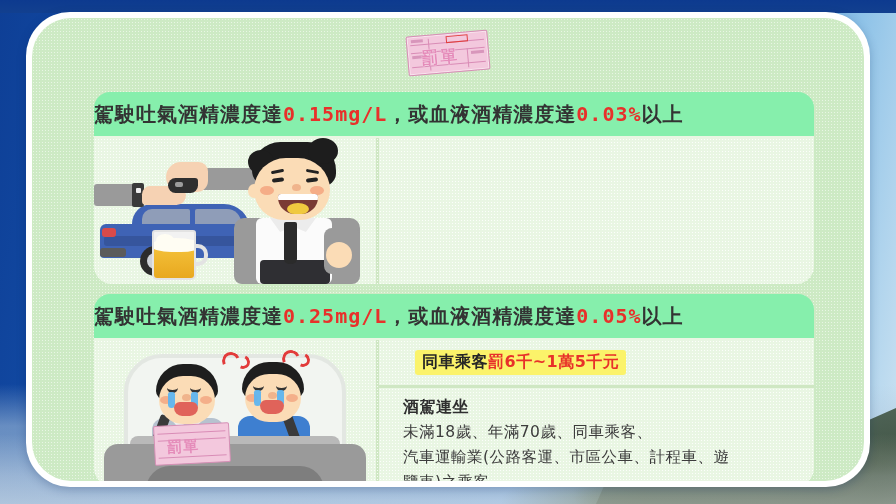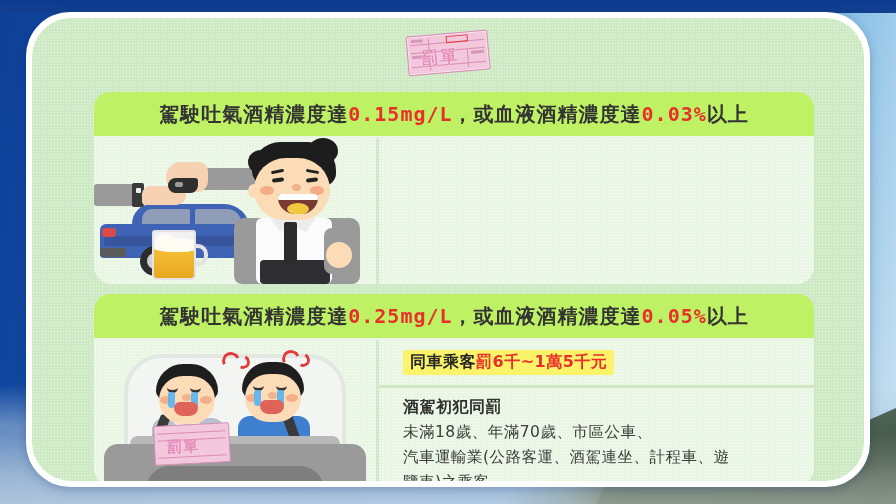--- a/index.html
+++ b/index.html
@@ -83,22 +83,22 @@
     text-shadow: 0 1px 0 rgba(255,255,255,0.5);
   }
 
   
   .section { position:absolute; left:62px; width:720px; }
   .sec1 { top: 74px; }
   .sec2 { top: 276px; }
 
   .banner {
     height: 46px; border-radius: 16px 16px 0 0;
-    background: #bef264;
-    display:flex; align-items:center; justify-content:center;
+    background: #86efac;
+    display:flex; align-items:center; 
     border-bottom: 2px solid #eaf6e3;
   }
   .banner-text {
     font-size: 20px; font-weight: bold; color:#333; letter-spacing:1px;
     font-family:"DejaVu Sans","Liberation Sans",sans-serif; white-space:nowrap;
   }
   .red { color:#e8302a; font-family:"DejaVu Sans Mono","Liberation Mono",monospace; }
 
   .panel {
     background: #e9f6e3; border-radius: 0 0 18px 18px;
@@ -115,21 +115,21 @@
   .divider { width:3px; background:#cfe7c3; flex:none; }
   .content { flex:1; position:relative; padding: 14px 0 0 24px; }
 
   .line {
     font-size: 15.5px; color:#3c3c3c; line-height: 25px; letter-spacing:0.5px;
     font-family:"DejaVu Sans","Liberation Sans",sans-serif; white-space:nowrap;
   }
   .bold-red { color:#e8302a; font-weight:bold; }
   .blk-plus { color:#333; font-weight:bold; }
 
-  .hl-row { padding: 10px 0 6px 24px; }
+  .hl-row { padding: 10px 0 6px 36px; }
   .hl {
     display:inline-block; background:#fbf36a; padding: 2px 7px; border-radius:3px;
     font-size:16px; font-weight:bold; letter-spacing:0.5px;
     font-family:"DejaVu Sans","Liberation Sans",sans-serif; white-space:nowrap;
   }
   .hl .k { color:#262626; }
   .hl .v { color:#e8302a; }
   .hsep { height:3px; background:#cfe7c3; margin: 4px 0 0 0; }
   .sub { padding: 9px 0 0 24px; }
   .sub .hd { font-size:16px; font-weight:bold; color:#2f2f2f; letter-spacing:0.5px;
@@ -396,23 +396,23 @@
               </div>
             </div>
           </div>
           <div class="divider"></div>
           <div class="content" style="padding:0;">
             <div class="hl-row">
               <span class="hl"><span class="k">同車乘客</span><span class="v">罰6千~1萬5千元</span></span>
             </div>
             <div class="hsep"></div>
             <div class="sub">
-              <div class="hd">酒駕初犯同罰</div>
-              <div class="line">未滿18歲、年滿70歲、市區公車、</div>
-              <div class="line">汽車運輸業(公路客運、酒駕連坐、計程車、遊</div>
+              <div class="hd">酒駕連坐</div>
+              <div class="line">未滿18歲、年滿70歲、同車乘客、</div>
+              <div class="line">汽車運輸業(公路客運、市區公車、計程車、遊</div>
               <div class="line">覽車)之乘客</div>
             </div>
           </div>
         </div>
       </div>
 
     </div>
   </div>
 </div>
 

